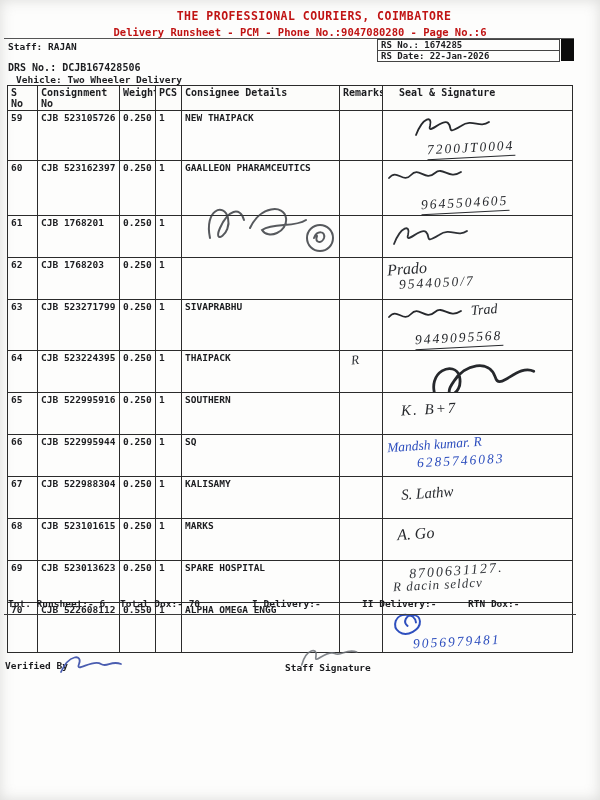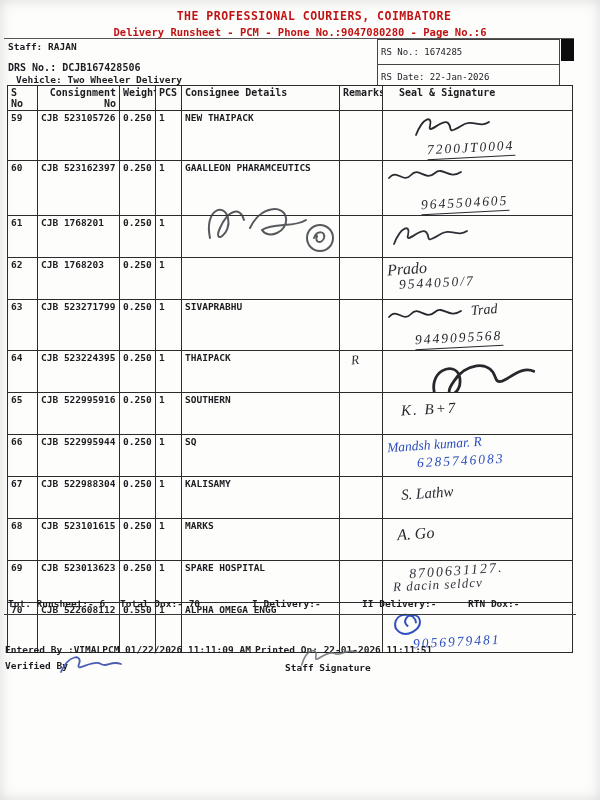--- a/index.html
+++ b/index.html
@@ -20,37 +20,37 @@
   }
   .info {
     position:absolute; top:38px; left:4px; width:570px;
     border-top:1px solid #555; padding:2px 4px; font-size:9.5px; font-weight:bold;
   }
   .info-line { line-height:11px; }
   .rs-box {
     position:absolute; top:0; right:14px; width:183px;
     border:1px solid #444; background:#fdfdfc;
   }
-  .rs-cell { font-size:9px; font-weight:normal; padding:7px 3px; border-bottom:1px solid #444; }
+  .rs-cell { font-size:9px; font-weight:bold; padding:0 3px; border-bottom:1px solid #444; }
   .rs-cell.last { border-bottom:none; }
   .artifact { position:absolute; top:0; right:0; width:13px; height:22px; background:#0c0c0c; }
   .drs { position:absolute; top:62px; left:8px; font-size:10px; font-weight:bold; }
   .vehicle { position:absolute; top:74px; left:16px; font-size:9.5px; font-weight:bold; }
 
   table.runsheet {
     position:absolute; top:85px; left:7px; width:566px;
     border-collapse:collapse; table-layout:fixed;
   }
   .runsheet th, .runsheet td {
     border:1px solid #2b2b2b; font-weight:bold; vertical-align:top;
     padding:1px 3px; overflow:hidden;
   }
   .runsheet th { font-size:10px; text-align:left; height:13px; background:#fcfcfa; }
   .runsheet th:nth-child(1){ width:30px; }
-  .runsheet th:nth-child(2){ width:82px;text-align:right; }
+  .runsheet th:nth-child(2){ width:82px; }
   .runsheet th:nth-child(3){ width:36px; }
   .runsheet th:nth-child(4){ width:26px; }
   .runsheet th:nth-child(5){ width:158px; }
   .runsheet th:nth-child(6){ width:43px; }
   .runsheet th:nth-child(7){ padding-left:16px; }
   .runsheet td { font-size:9.5px; height:42px; }
   .runsheet td.seal { padding:2px 4px; }
 
   .hw { font-family:"Liberation Serif", serif; font-style:italic; font-weight:400; }
   .sig { position:relative; }
@@ -354,24 +354,20 @@
 
   <div class="totals">
     <span>Tot. Runsheet:- 6</span>
     <span>Total Dox:- 70</span>
     <span>I Delivery:-</span>
     <span>II Delivery:-</span>
     <span>RTN Dox:-</span>
   </div>
 
 
-  <div class="entered">
-    <span>Entered By :VIMALPCM 01/22/2026 11:11:09 AM</span>
-    <span>Printed On: 22-01-2026 11:11:51</span>
-  </div>
 
   <div class="verified">
     <span>Verified By</span>
     <svg class="vb-scribble" width="70" height="26" viewBox="0 0 70 26">
       <path d="M4,20 C12,2 26,2 22,12 C18,22 36,6 44,12 C50,16 54,8 64,12" fill="none" stroke="currentColor" stroke-width="1.8" stroke-linecap="round"></path>
     </svg>
     <span class="staff-label">Staff Signature</span>
     <svg class="staff-scribble" width="64" height="24" viewBox="0 0 64 24">
       <path d="M4,18 C10,2 22,2 19,11 C16,20 30,5 38,10 C44,14 50,6 60,11" fill="none" stroke="currentColor" stroke-width="1.7" stroke-linecap="round"></path>
     </svg>

